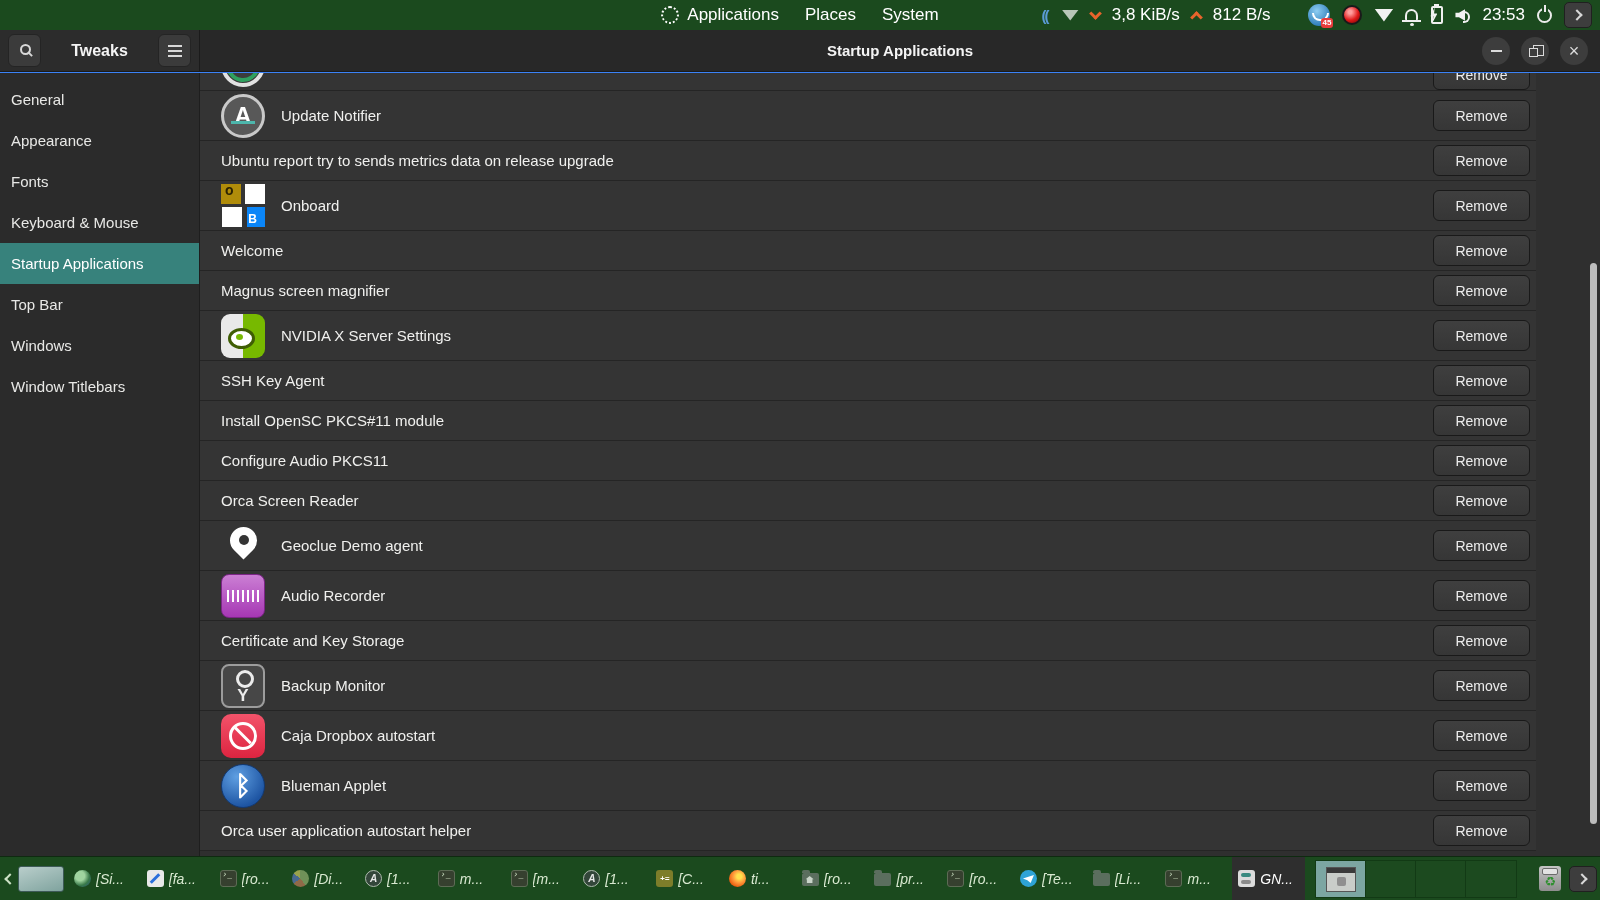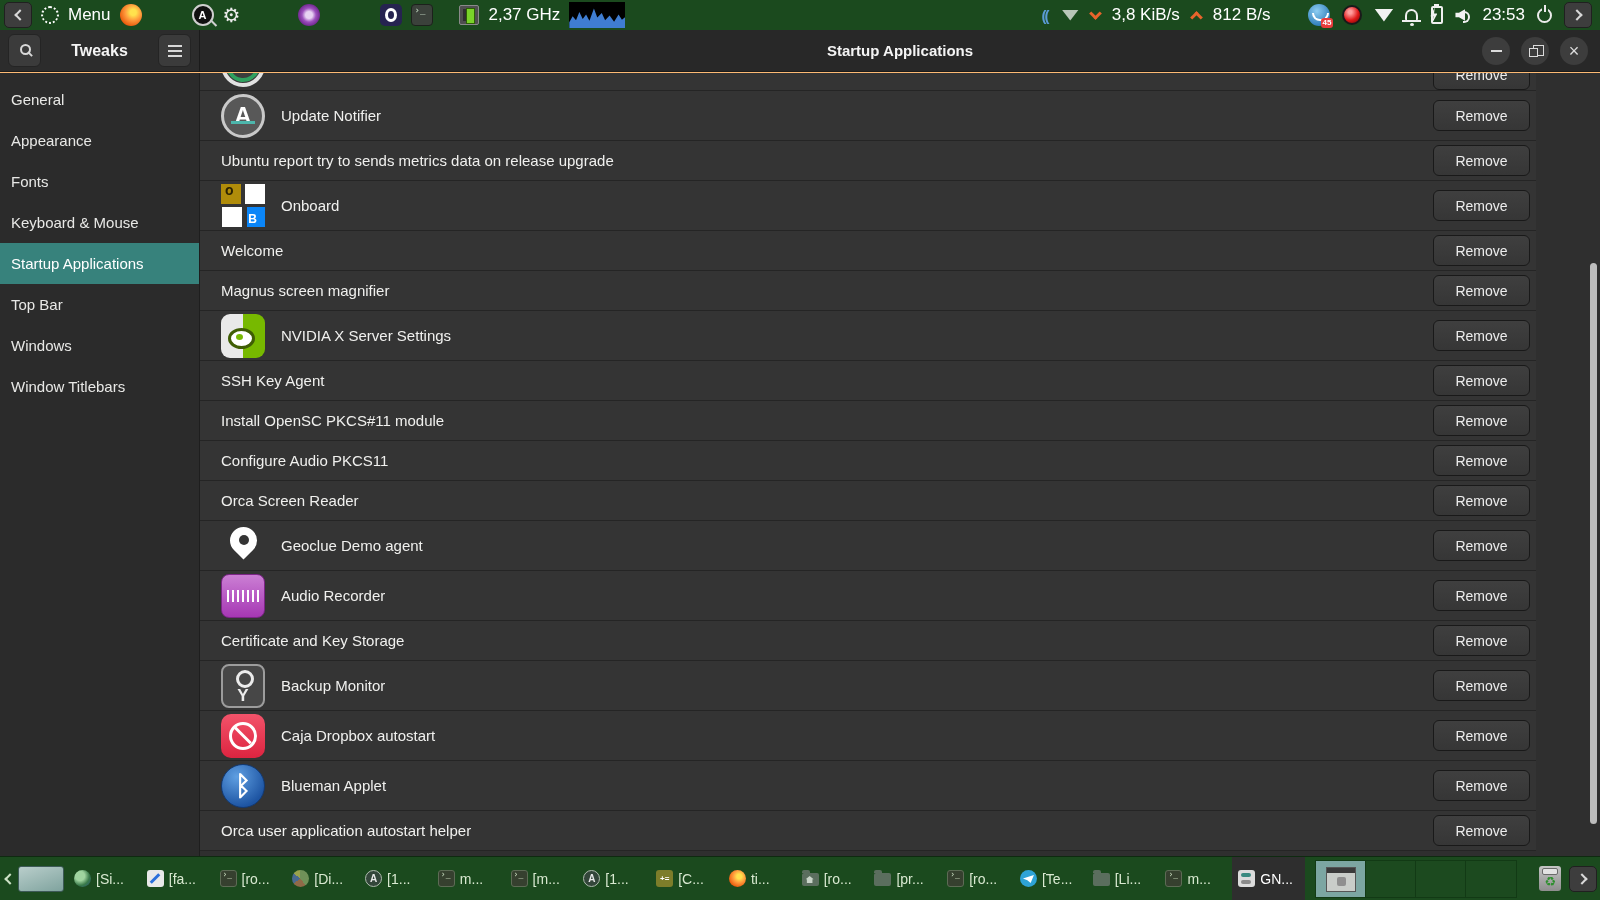--- a/index.html
+++ b/index.html
@@ -72,21 +72,21 @@
   .spk-icon::before { content:""; position:absolute; left:0; top:1px; width:10px; height:12px; background:#f2f2f2;
     clip-path:polygon(0 32%,35% 32%,100% 0,100% 100%,35% 68%,0 68%); }
   .spk-icon::after { content:""; position:absolute; right:0; top:3px; width:5px; height:8px;
     border:2px solid #f2f2f2; border-left:none; border-radius:0 8px 8px 0; }
   .clock-text { font-size:17px; }
   .power-icon { width:15px; height:15px; border:2px solid #ececec; border-radius:50%; position:relative; }
   .power-icon::before { content:""; position:absolute; left:50%; top:-5px; transform:translateX(-50%);
     width:2px; height:7px; background:#ececec; box-shadow:-2px 0 0 #1b4a1e, 2px 0 0 #1b4a1e; }
 
   
-  .window { position:absolute; top:30px; left:0; width:1600px; height:826px; background:#fdba74; }
+  .window { position:absolute; top:30px; left:0; width:1600px; height:826px; background:#3b82f6; }
   .titlebar { position:absolute; top:0; left:0; right:0; height:42px; display:flex; background:#282828; border-bottom:1px solid #1b1b1b; }
   .tb-side { width:200px; flex:0 0 200px; position:relative; display:flex; align-items:center; justify-content:center; border-right:1px solid #1b1b1b; background:#2c2c2c; }
   .app-title { font-size:16px; font-weight:bold; color:#f4f4f4; }
   .sq-btn { position:absolute; width:33px; height:33px; top:4px; background:#3b3b3b; border:1px solid #242424; border-radius:6px;
     display:flex; align-items:center; justify-content:center; }
   .sq-btn.search { left:8px; }
   .sq-btn.menu { right:8px; }
   .mag { width:11px; height:11px; border:2px solid #d8d8d8; border-radius:50%; position:relative; margin:-2px -2px 0 0; }
   .mag::after { content:""; position:absolute; width:2px; height:6px; background:#d8d8d8; right:-2px; bottom:-4px; transform:rotate(-45deg); }
   .burger { width:14px; height:2px; background:#d8d8d8; box-shadow:0 -5px 0 #d8d8d8, 0 5px 0 #d8d8d8; }
@@ -163,21 +163,21 @@
     background:#fff; transform:rotate(45deg); }
 
   .li-icon.icon-blueman { border-radius:50%; background:radial-gradient(circle at 35% 28%, #5f9fe2, #1d54a2 75%); border:1px solid #123a74; }
   .li-icon.icon-blueman::before { content:"ᛒ"; font-family:"DejaVu Sans",sans-serif; position:absolute; inset:0;
     display:flex; align-items:center; justify-content:center; color:#fff; font-size:27px; font-weight:bold; }
 
   .scrollbar-thumb { position:absolute; right:3px; top:190px; width:7px; height:561px; background:#bdbdbd; border-radius:4px; }
 
   
   .taskbar { position:absolute; left:0; bottom:0; width:1600px; height:44px; background:#1b4a1e; border-top:1px solid #0e2a10;
-    display:flex; align-items:center; padding:0 3px; gap:4px; }
+    display:flex; align-items:center; padding:0 3px; gap:4px;font-style:italic; }
   .show-desktop { width:46px; height:26px; flex:0 0 auto; border-radius:3px; border:1px solid #3d5a57;
     background:linear-gradient(160deg,#b9cecb,#7fa39e); }
   .task-buttons { flex:1; display:flex; align-items:stretch; height:100%; overflow:hidden; }
   .task-btn { flex:1 1 0; max-width:79px; display:flex; align-items:center; gap:5px; padding:0 6px; color:#d9e9d1; font-size:14px; }
   .task-btn.active { background:#2e2e2e; color:#fff; }
   .task-label { white-space:nowrap; overflow:hidden; }
   .tb-icon { width:17px; height:17px; flex:0 0 17px; position:relative; }
 
   .tb-icon.icon-globe { border-radius:50%; background:radial-gradient(circle at 35% 35%, #9fd49f 0 30%, #3a7a4a 60%, #24527c 100%); }
   .tb-icon.icon-edit { background:#e9e9e9; border-radius:3px; }
@@ -219,39 +219,27 @@
     display:flex; align-items:center; justify-content:center; }
   .trash-icon::before { content:""; position:absolute; top:2px; left:3px; right:3px; height:5px; background:#e2e2e2; border:1px solid #6a6a6a; border-radius:2px; }
   .trash-icon::after { content:"♻"; font-family:"DejaVu Sans",sans-serif; color:#2f8f2f; font-size:13px; margin-top:6px; }
 </style>
 </head>
 <body>
 
 <div class="screen">
 
   <div class="top-panel">
-    <div class="tp-left">
-      <span class="edge-btn">
-          <i class="chev left"></i>
-        </span>
-      <span class="mate-logo"></span>
-      <span>Menu</span>
-      <span class="ff-icon"></span>
-      <span style="width:32px"></span>
-      <span class="a11y-icon"></span>
-      <span class="gear-glyph"></span>
-      <span style="width:40px"></span>
-      <span class="tor-icon"></span>
-      <span style="width:42px"></span>
-      <span class="opera-icon"></span>
-      <span class="mini-term"></span>
-      <span style="width:8px"></span>
-      <span class="chip-icon"></span>
-      <span>2,37 GHz</span>
-      <span class="cpu-graph"></span>
+    <div class="tp-center">
+      <span style="display:flex;align-items:center;gap:8px">
+        <span class="mate-logo"></span>
+        <span>Applications</span>
+      </span>
+      <span>Places</span>
+      <span>System</span>
     </div>
     <div class="tp-right">
       <span class="net-radio"></span>
       <span class="wifi-fan"></span>
       <span class="arrow down"></span>
       <span class="net-text">3,8 KiB/s</span>
       <span class="arrow up"></span>
       <span class="net-text">812 B/s</span>
       <span style="width:14px"></span>
       <span class="timer-icon">

